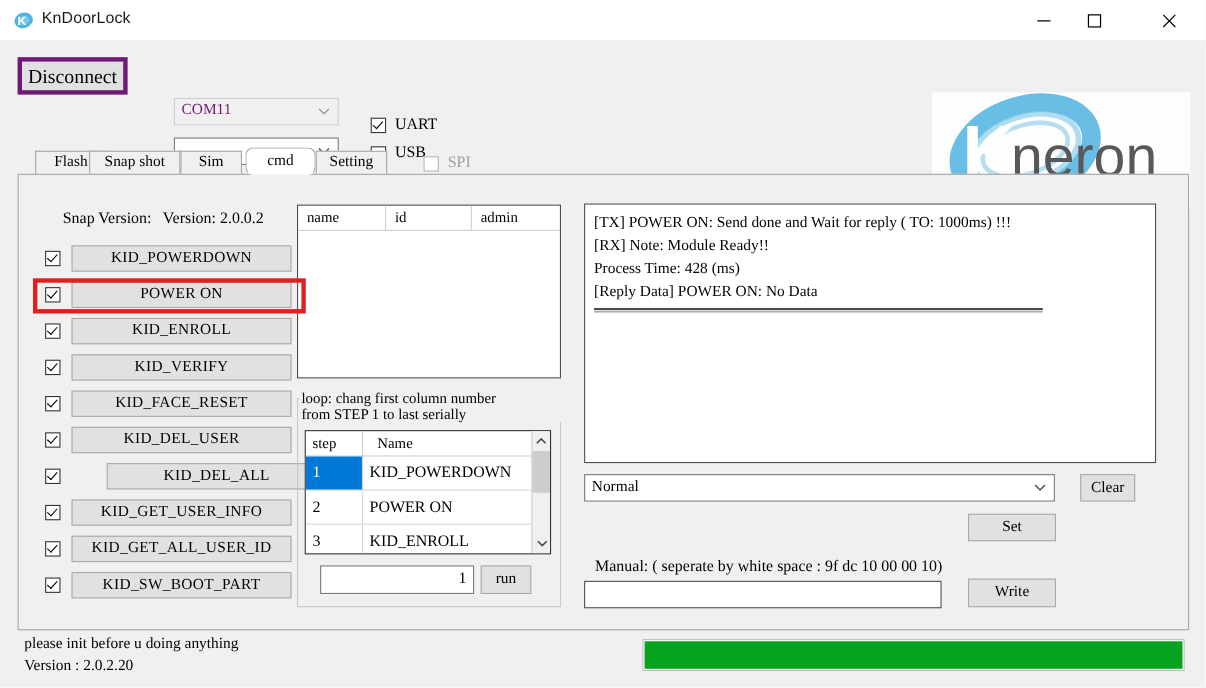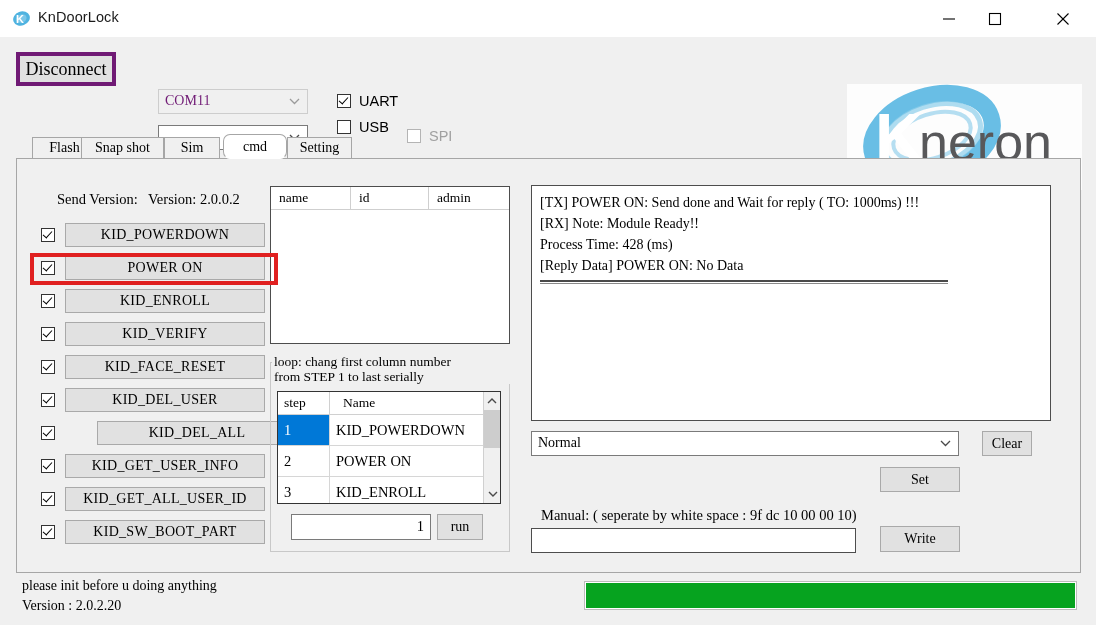--- a/index.html
+++ b/index.html
@@ -85,22 +85,23 @@
   }
   #combo-com .cval { color: #701a75; }
   #combo-baud {
     left: 158px; top: 88px; width: 150px;
   }
 
   .chk-row {
     position: absolute;
     display: flex; align-items: center;
     font-size: 14.5px;
-    font-family: Liberation Sans, sans-serif;
-    color: #000;
+    font-family: Liberation Serif, serif;
+    color: #000;
+    margin-top: 12px;
   }
   .cbox {
     width: 14px; height: 14px;
     border: 1px solid #333;
     background: #fff;
     box-sizing: border-box;
     margin-right: 8px;
     position: relative;
     flex: none;
   }
@@ -109,21 +110,21 @@
     position: absolute;
     left: 3px; top: 0px;
     width: 4px; height: 8px;
     border: solid #000;
     border-width: 0 1.6px 1.6px 0;
     transform: rotate(42deg);
   }
   .cbox.disabled { border-color: #b4b4b4; }
   #chk-uart { left: 337px; top: 56px; }
   #chk-usb  { left: 337px; top: 82px; }
-  #chk-spi  { left: 407px; top: 91px; color: #a0a0a0; }
+  #chk-spi  { left: 385px; top: 91px; color: #a0a0a0; }
 
   
   #logo-box {
     position: absolute; left: 847px; top: 47px;
     width: 235px; height: 106px;
     background: #fdfdfd;
     overflow: hidden;
   }
 
   
@@ -491,21 +492,21 @@
   <div id="tabstrip">
     <div class="tab" id="tab-0">Flash</div>
     <div class="tab" id="tab-1">Snap shot</div>
     <div class="tab" id="tab-2">Sim</div>
     <div class="tab active" id="tab-3">cmd</div>
     <div class="tab" id="tab-4">Setting</div>
   </div>
 
   <div id="tabpanel"></div>
 
-  <div id="json-ver-label">Send Version:</div>
+  <div id="json-ver-label">Snap Version:</div>
   <div id="json-ver-value">Version: 2.0.0.2</div>
 
   <div id="cmd-list">
       <div class="cmd-row" style="top: 222px;">
         <span class="cbox checked"></span>
         <div class="cmd-btn">KID_POWERDOWN</div>
       </div>
       <div class="cmd-row" style="top: 255px;">
         <span class="cbox checked"></span>
         <div class="cmd-btn">POWER ON</div>

